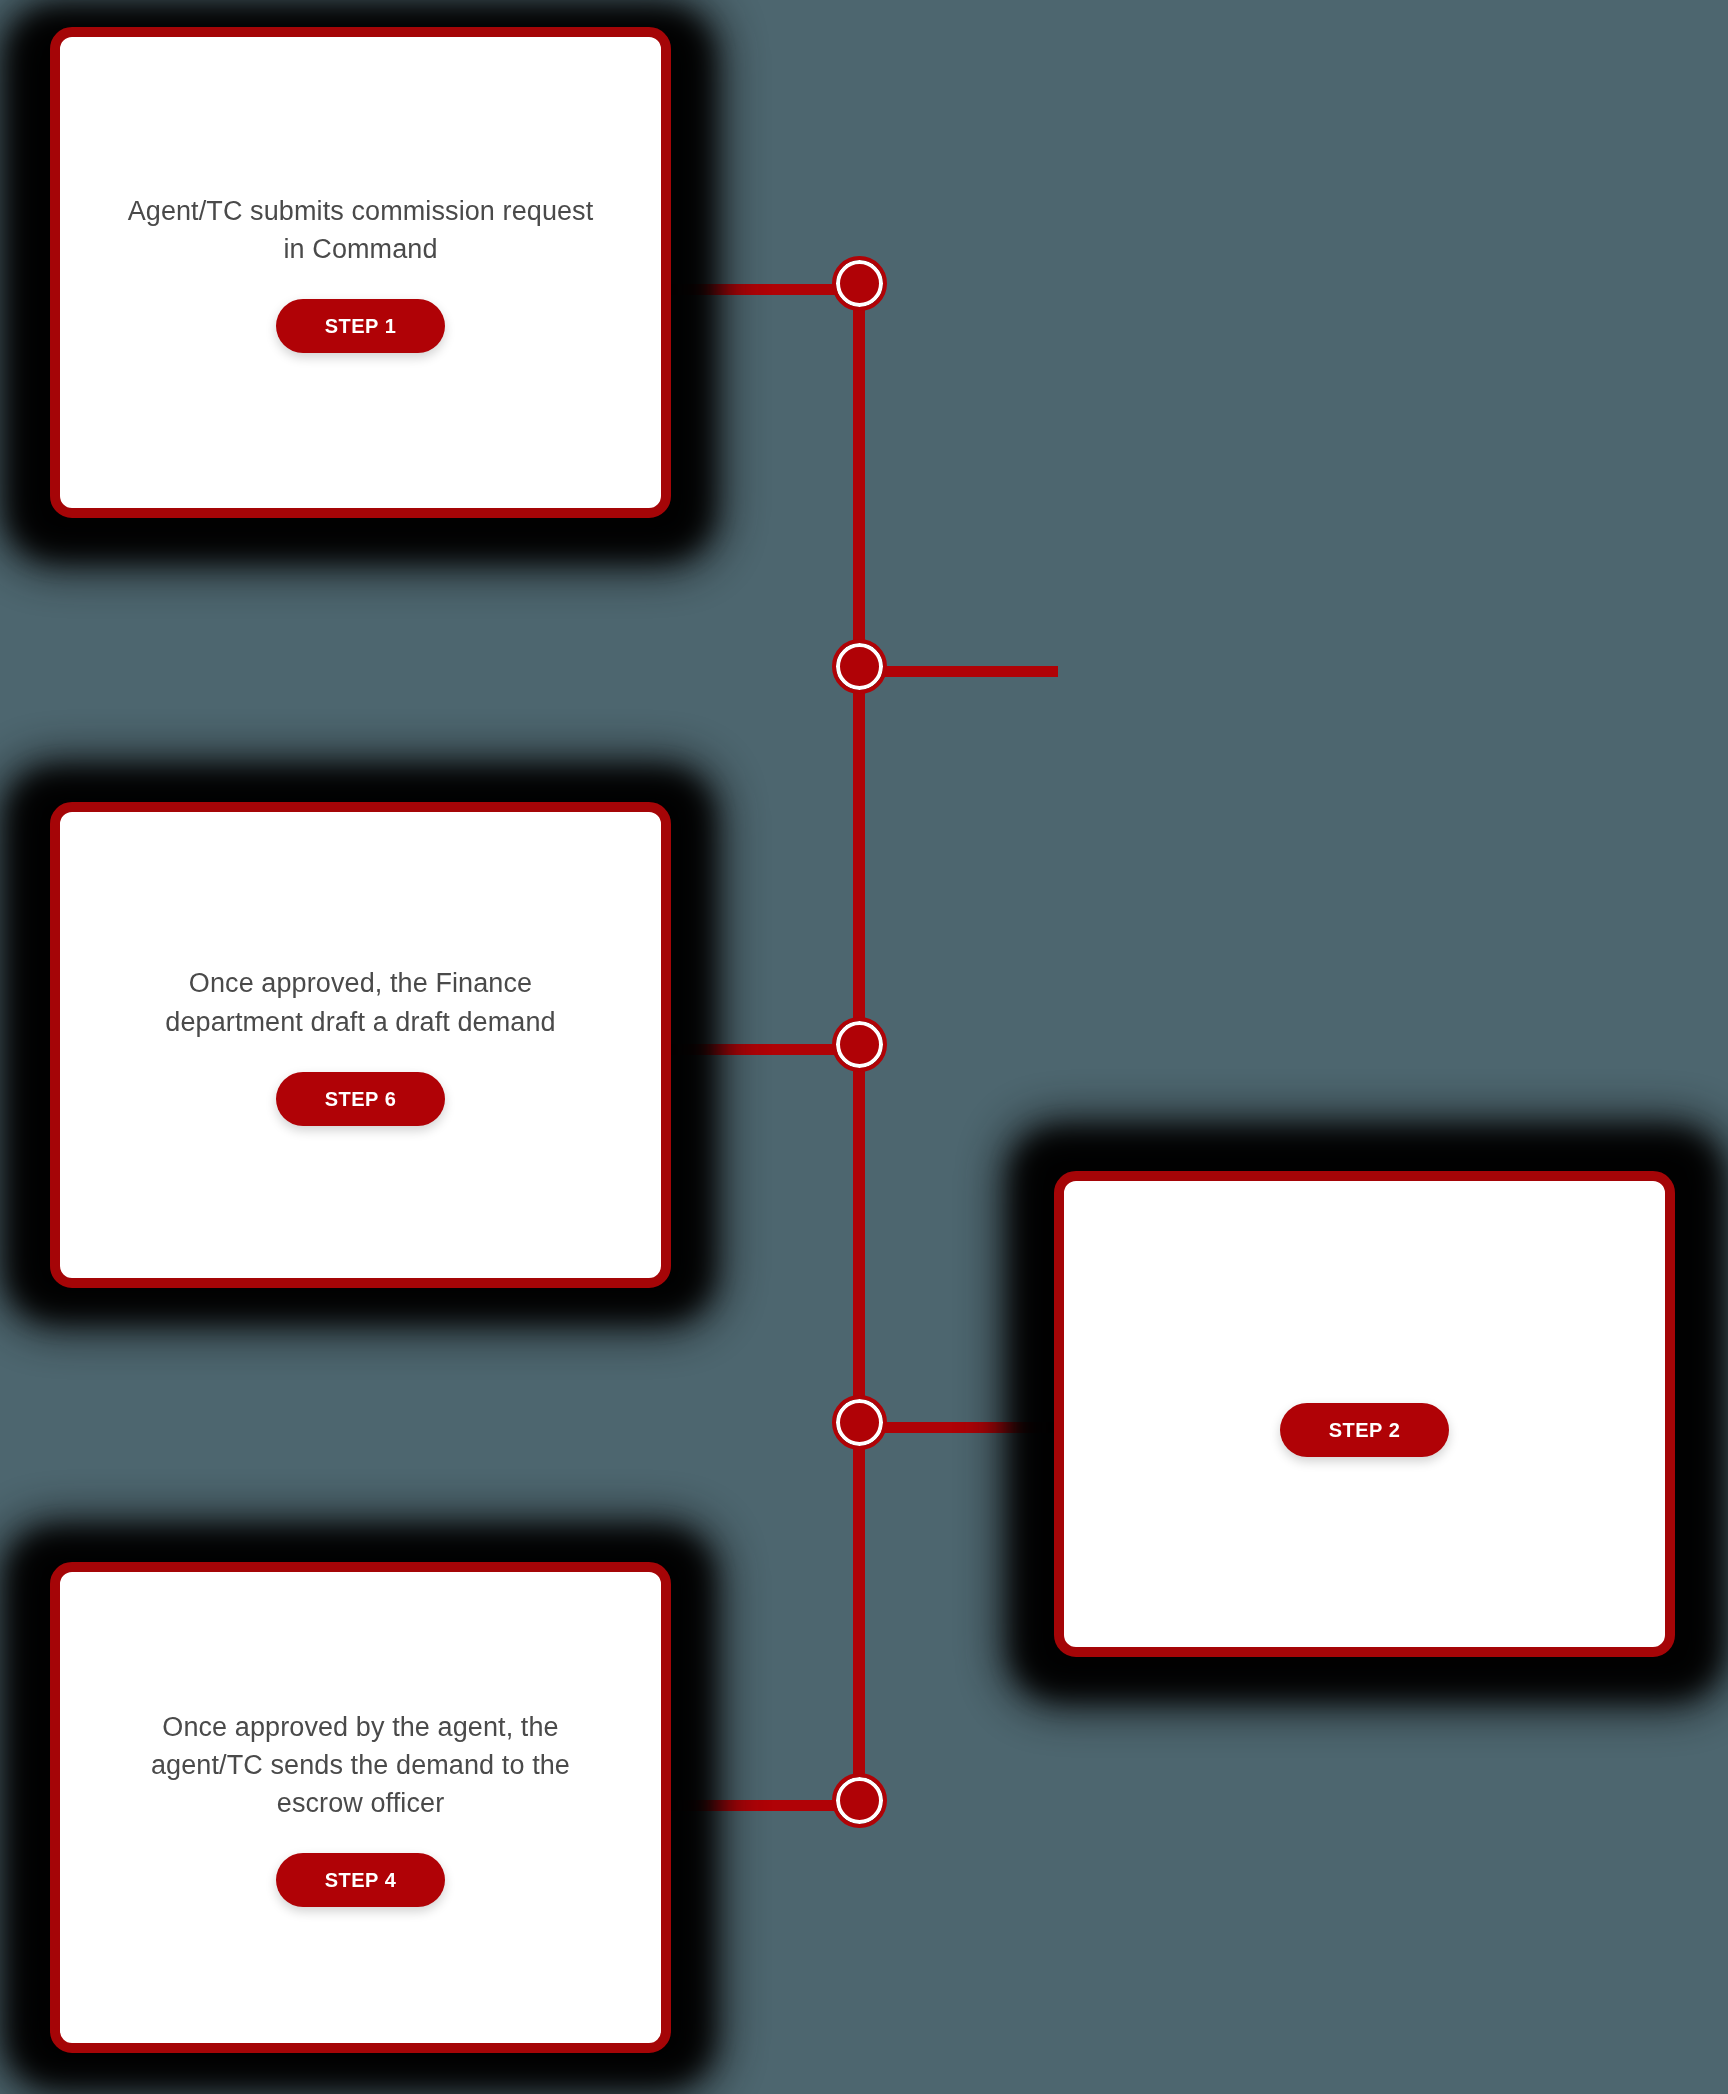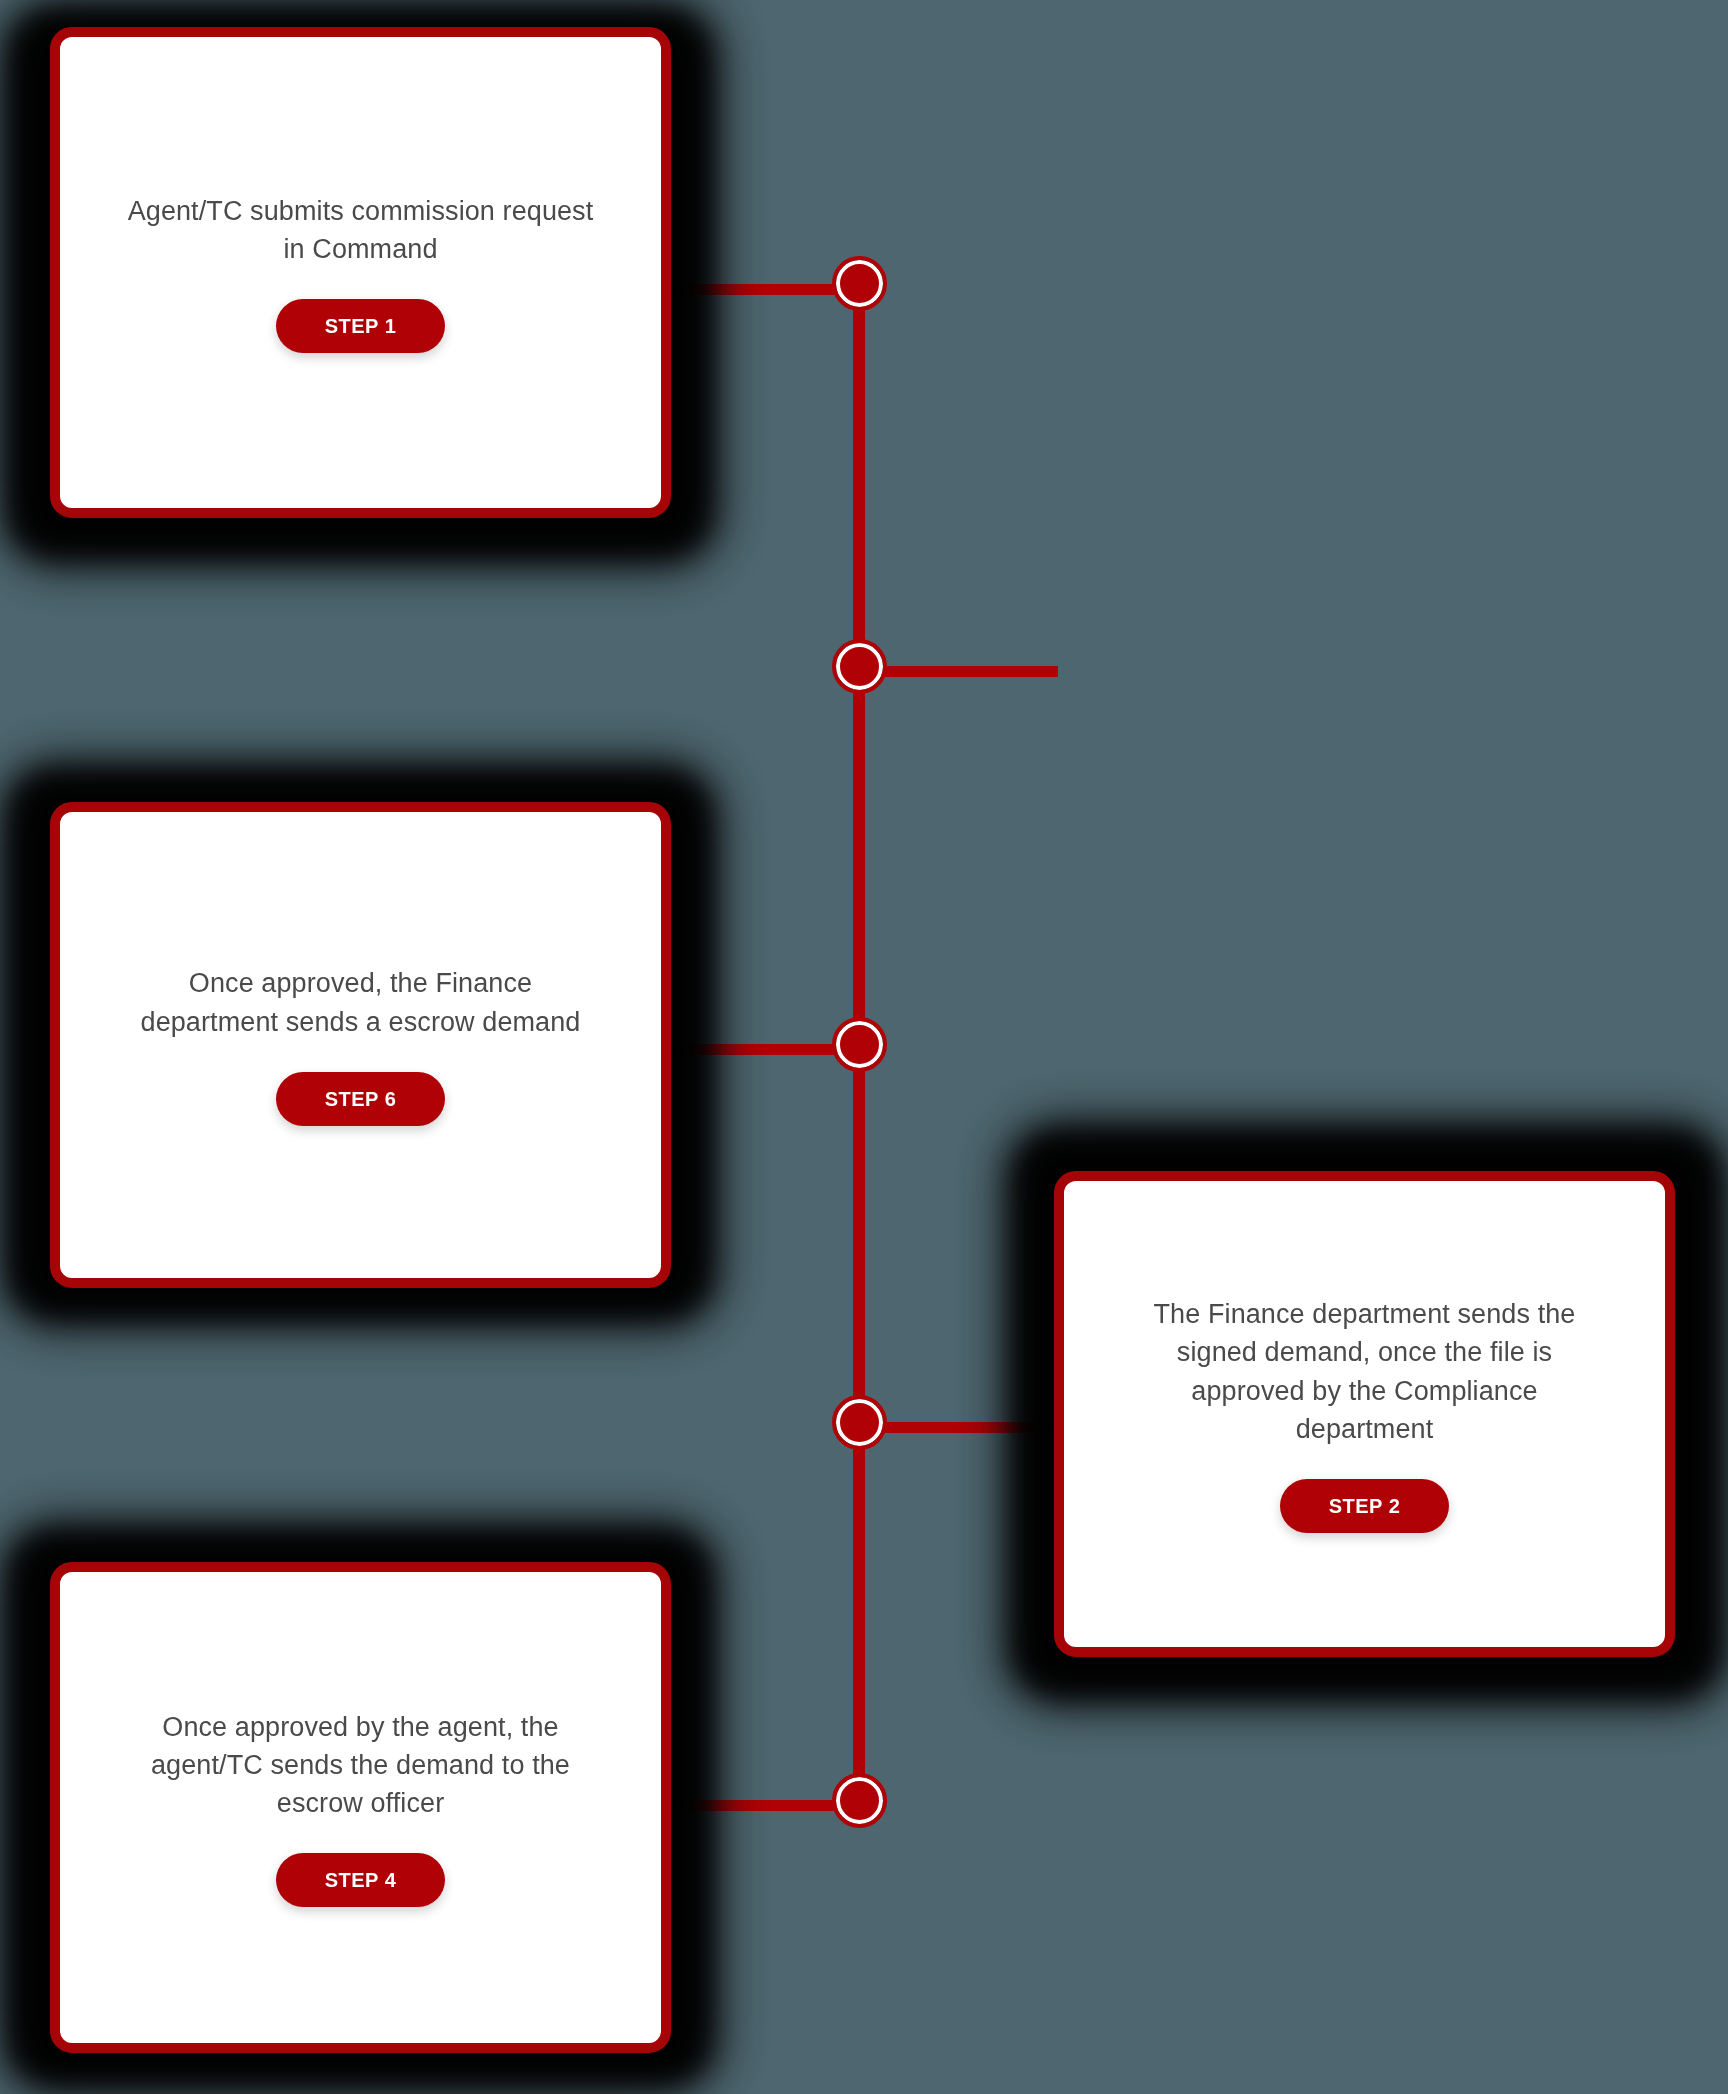--- a/index.html
+++ b/index.html
@@ -182,30 +182,29 @@
       <div class="card-text">Agent/TC submits commission request in Command</div>
       <button class="step-pill">STEP 1</button>
     </div>
   </div>
 
 
   <div class="card-wrap" id="card-3-wrap">
     <div class="card-glow"></div>
     <div class="card-glow-2"></div>
     <div class="card" id="card-3">
-      <div class="card-text">Once approved, the Finance department sends a escrow demand</div>
+      <div class="card-text">Once approved, the Finance department draft a draft demand</div>
       <button class="step-pill">STEP 6</button>
     </div>
   </div>
 
   <div class="card-wrap" id="card-4-wrap">
     <div class="card-glow"></div>
     <div class="card-glow-2"></div>
     <div class="card" id="card-4">
-      <div class="card-text">The Finance department sends the signed demand, once the file is approved by the Compliance department</div>
       <button class="step-pill">STEP 2</button>
     </div>
   </div>
 
   <div class="card-wrap" id="card-5-wrap">
     <div class="card-glow"></div>
     <div class="card-glow-2"></div>
     <div class="card" id="card-5">
       <div class="card-text">Once approved by the agent, the agent/TC sends the demand to the escrow officer</div>
       <button class="step-pill">STEP 4</button>

